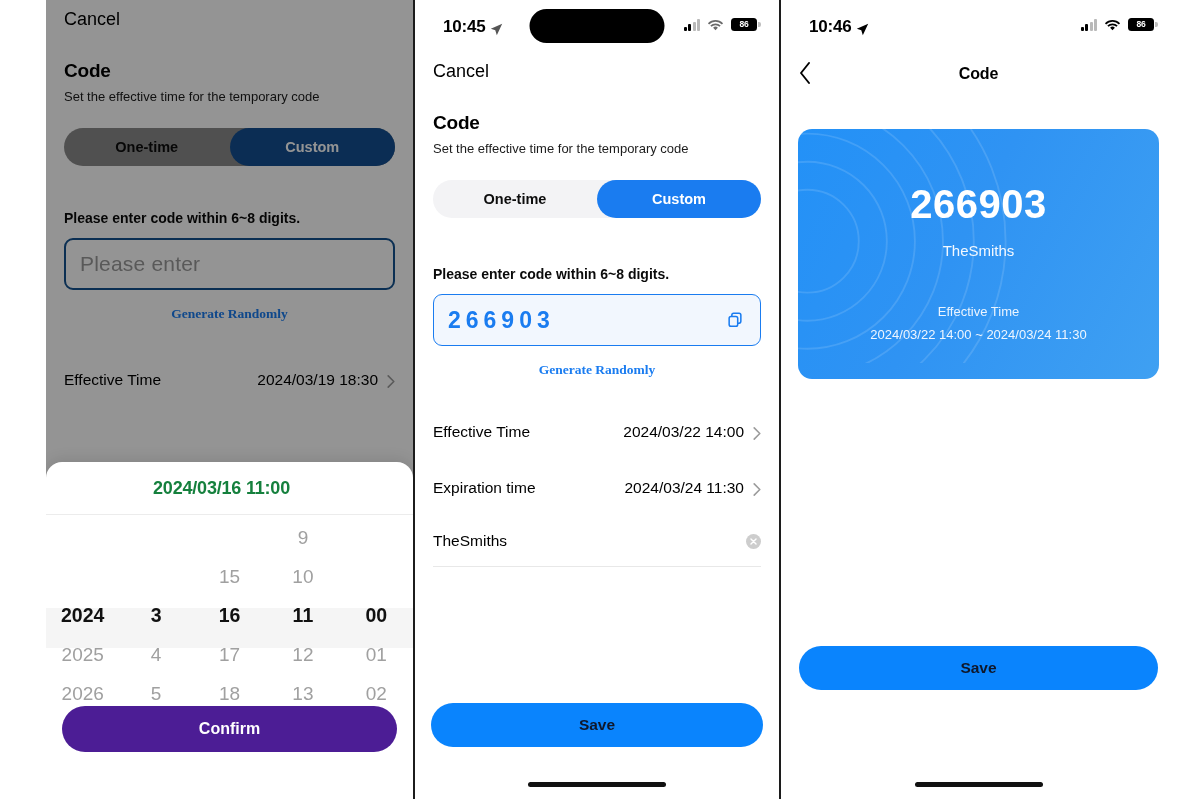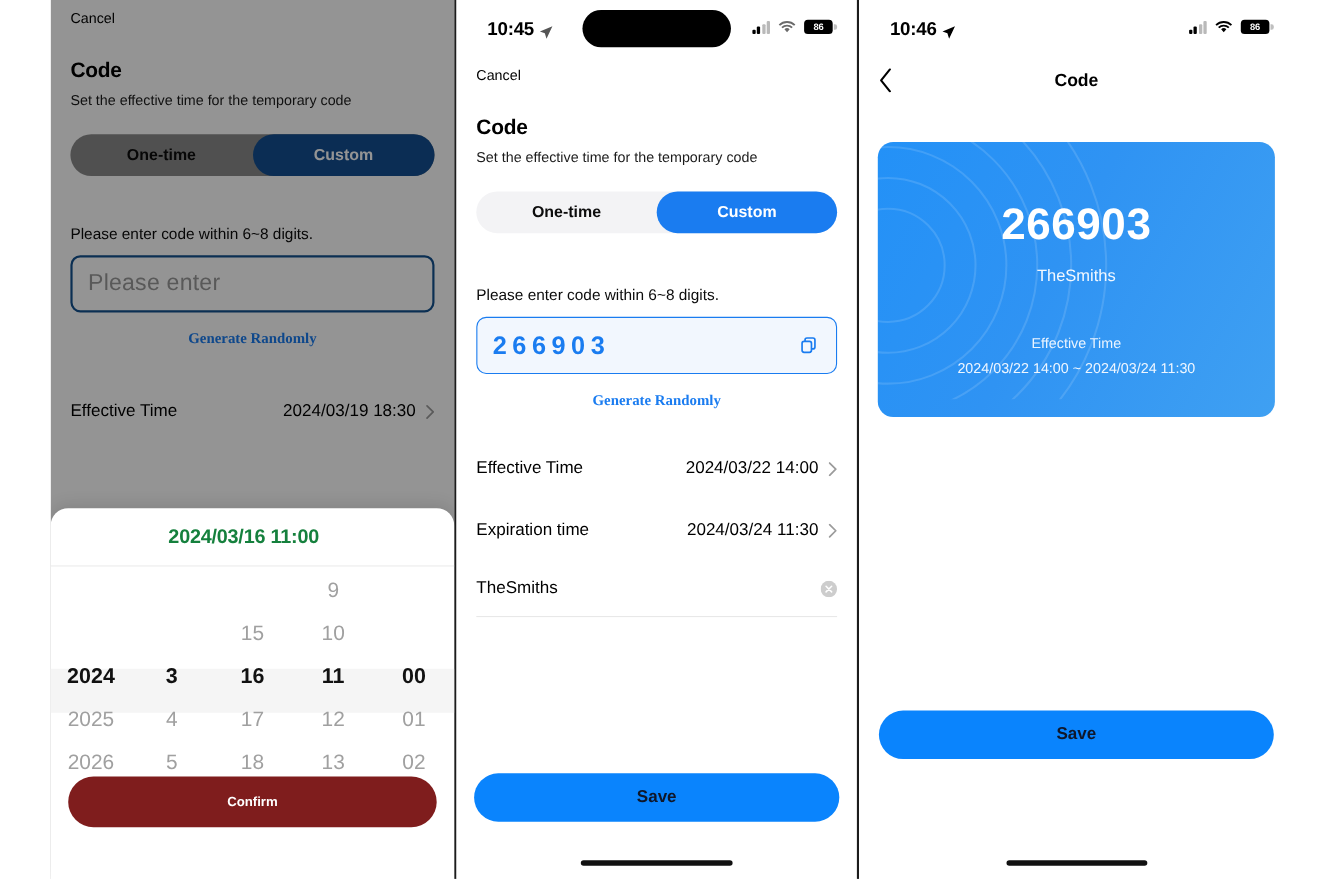--- a/index.html
+++ b/index.html
@@ -54,36 +54,36 @@
   .batt .tip {
     position:absolute; right:-3.5px; top:4px; width:2.5px; height:5px;
     background:#bfbfbf; border-radius:0 2px 2px 0;
   }
   .dyn-island {
     position:absolute; left:50%; transform:translateX(-50%); top:9px;
     width:135px; height:34px; background:#000; border-radius:20px;
   }
 
   
-  .cancel { font-size:13px; color:#000; padding: 9px 16px 0 18px; }
+  .cancel { font-size:18px; color:#000; padding: 9px 16px 0 18px; }
   .sect-title { font-size:19px; font-weight:700; color:#000; margin: 30px 0 0 18px; letter-spacing:-0.2px;}
   .sect-sub { font-size:13px; color:#1c1c1c; margin: 7px 0 0 18px; }
 
   .segmented {
     margin: 24px 18px 0 18px; height: 38px; border-radius: 19px;
     display: flex; position: relative;
   }
   .seg {
     flex: 1; display:flex; align-items:center; justify-content:center;
     font-size:14.5px; font-weight:700; border-radius:19px;
   }
   .seg.inactive { color:#0d0d0d; }
   .seg.active { color:#ffffff; }
 
-  .hint { font-size:14px; font-weight:400; color:#0b0b0b; margin: 0 0 0 18px; }
+  .hint { font-size:14px; font-weight:700; color:#0b0b0b; margin: 0 0 0 18px; }
 
   .codebox {
     margin: 12px 18px 0 18px; height: 52px; border-radius: 9px;
     display:flex; align-items:center; padding: 0 14px;
     position: relative;
   }
   .code-ph { font-size:21px; color:#9a9a9a; letter-spacing:0.2px; }
   .code-val { font-size:23px; color:#1a7cf0; font-weight:600; letter-spacing:5px; }
   .copy-ic { position:absolute; right:16px; top:50%; transform:translateY(-50%); width:18px;height:18px;}
 
@@ -136,22 +136,22 @@
     background:#f5f5f5; z-index:0;
   }
   .pk-row {
     position:relative; z-index:1; display:flex; height:39px; align-items:center;
   }
   .pk-cell { flex:1; text-align:center; font-size:19px; color:#a0a0a0; }
   .pk-row.sel .pk-cell { color:#111; font-weight:700; font-size:19.5px; }
 
   .confirm-btn {
     position:absolute; left:16px; right:16px; bottom:47px; height:46px;
-    background:#7f1d1d; border-radius:23px; color:#fff;
-    font-size:12px; font-weight:700;
+    background:#4c1d95; border-radius:23px; color:#fff;
+    font-size:16px; font-weight:700;
     display:flex; align-items:center; justify-content:center;
   }
 
   
   .home-ind {
     position:absolute; bottom:12px; left:50%; transform:translateX(-50%);
     width:140px; height:5px; background:#111; border-radius:3px;
   }
   .p2 .home-ind { width: 138px; }
   .p3 .home-ind { width: 128px; }

